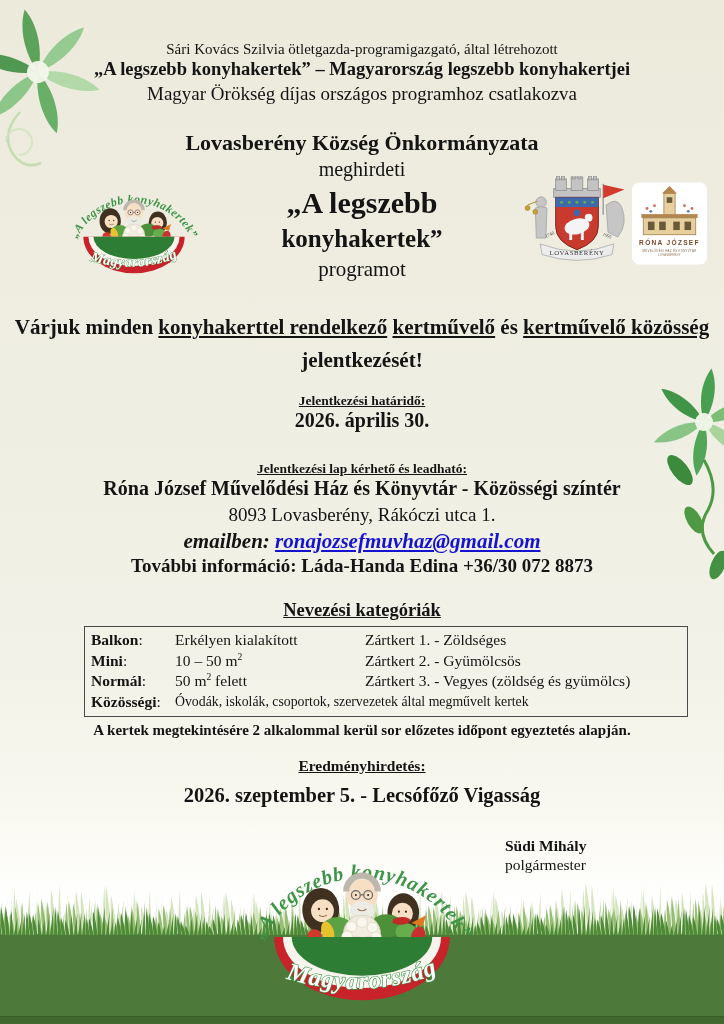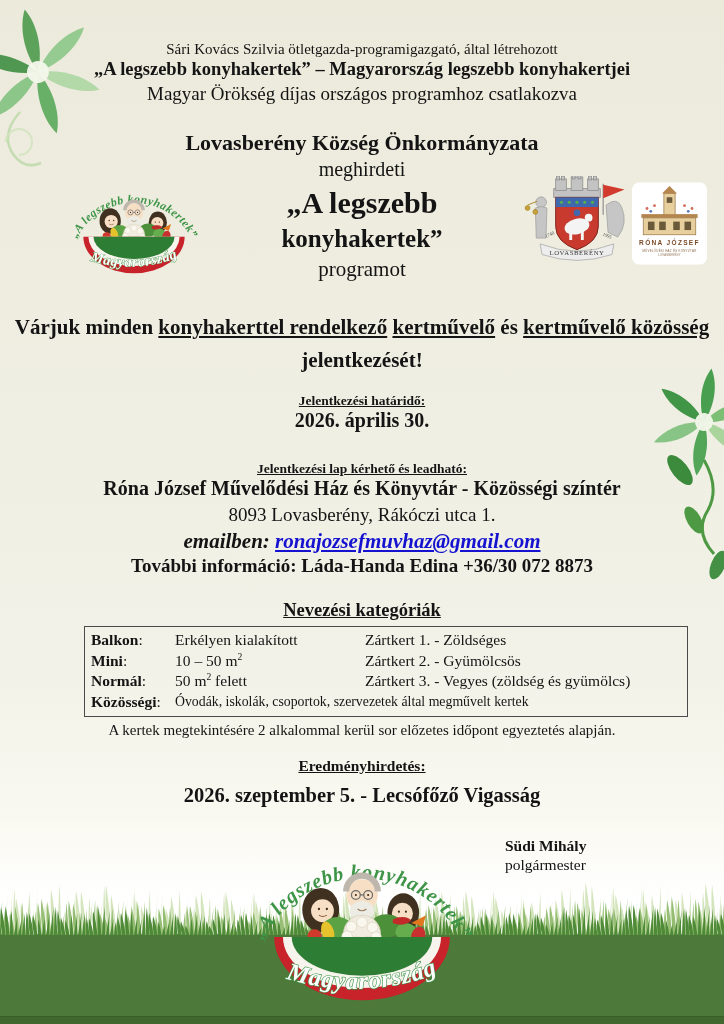--- a/index.html
+++ b/index.html
@@ -28,21 +28,21 @@
   .info-line{top:555px;font-size:19px;font-weight:bold;}
   .cat-title{top:600px;font-size:18.5px;font-weight:bold;text-decoration:underline;}
   .cat-table{position:absolute;left:68px;top:626px;width:574px;z-index:5;
              border:1px solid #4a4a4a;padding:3px 22px 4px 6px;
              display:grid;grid-template-columns:84px 190px 1fr;
              font-size:15.5px;line-height:20.5px;margin-left:16px;}
   .cat-table .lbl{font-weight:bold;}
   .cat-table .rgt b{font-weight:normal;}
   .cat-table .span2{grid-column:2/4;font-size:13.8px;}
   sup{font-size:.62em;vertical-align:super;line-height:0;}
-  .note{top:722px;font-size:15px;font-weight:normal;}
+  .note{top:722px;font-size:15px;font-weight:bold;}
   .res-label{top:757px;font-size:15.5px;}
   .res-event{top:784px;font-size:20.5px;font-weight:bold;}
   .sign{position:absolute;left:505px;top:836px;font-size:15.5px;line-height:19px;z-index:5;}
   .sign .name{font-weight:bold;}
   .logo-small{position:absolute;left:58px;top:162px;width:152px;height:117px;z-index:4;}
   .coat{position:absolute;left:513px;top:176px;width:128px;height:97px;z-index:4;}
   .rona{position:absolute;left:632px;top:182px;width:75px;height:83px;z-index:4;}
   .logo-big{position:absolute;left:230px;top:808px;width:264px;height:202px;z-index:6;}
   .grass-svg{position:absolute;left:0;top:852px;width:724px;height:84px;z-index:3;}
   .green-band{position:absolute;left:0;top:934px;width:724px;height:90px;background:#4d7a3a;z-index:2;}

